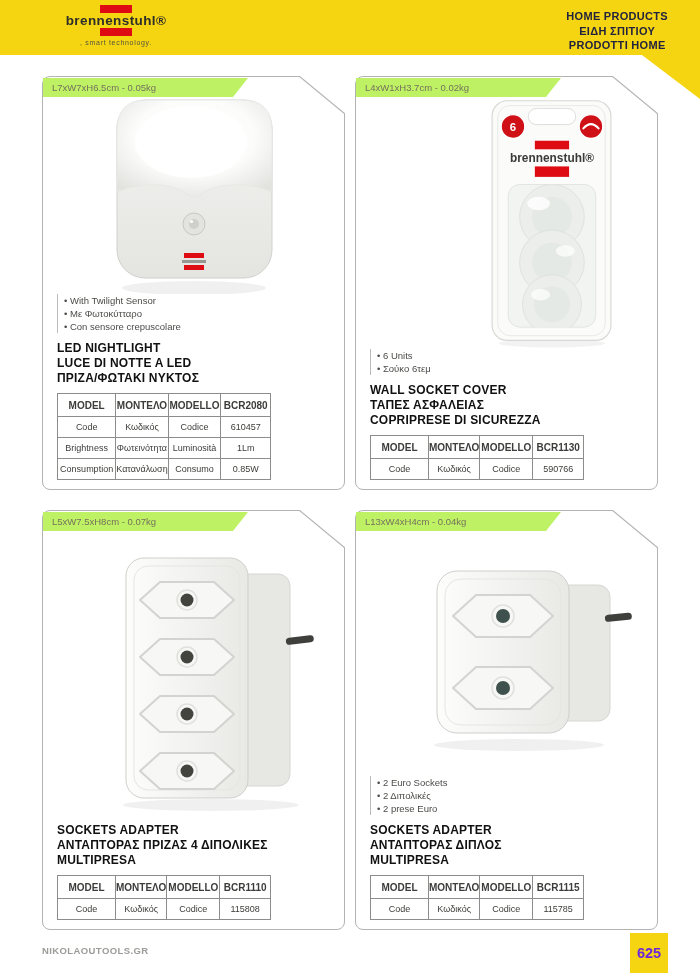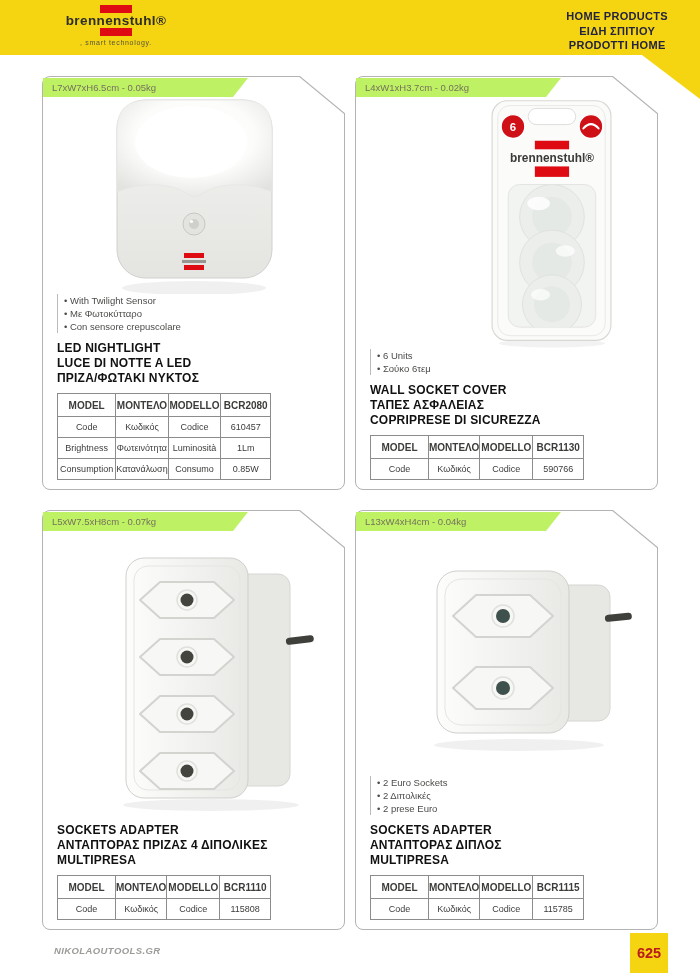--- a/index.html
+++ b/index.html
@@ -39,24 +39,24 @@
   table.spec { border-collapse:collapse; width:214px; margin-top:2px; }
   table.spec th, table.spec td { border:1px solid #8C8C8A; text-align:center; vertical-align:middle; color:#3C3C3A; }
   table.spec th { font-size:10px; font-weight:bold; height:23px; }
   table.spec td { font-size:9px; font-weight:normal; height:21px; }
   .c1 { width:28%; } .c2 { width:23%; } .c3 { width:25%; } .c4 { width:24%; }
 
   .fig-shift-r45 { transform:translateX(45px); }
   .fig-shift-r15 { transform:translateX(15px); }
 
   
-  .footer-site { position:absolute; left:54px; bottom:17px; font-size:9.5px; font-weight:bold;
-    color:#9B9B98; letter-spacing:0.4px;font-style:italic; }
+  .footer-site { position:absolute; left:42px; bottom:17px; font-size:9.5px; font-weight:bold;
+    color:#9B9B98; letter-spacing:0.4px; }
   .page-badge { position:absolute; right:32px; bottom:0; width:38px; height:40px; background:#F5D411;
-    display:flex; align-items:center; justify-content:center; font-size:14.5px; font-weight:bold; color:#b91c1c; }
+    display:flex; align-items:center; justify-content:center; font-size:14.5px; font-weight:bold; color:#6d28d9; }
 </style>
 </head>
 <body>
 
 <div class="page">
 
   <div class="header">
     <div class="logo">
       <div class="logo-bar"></div>
       <div class="logo-text">brennenstuhl®</div>

